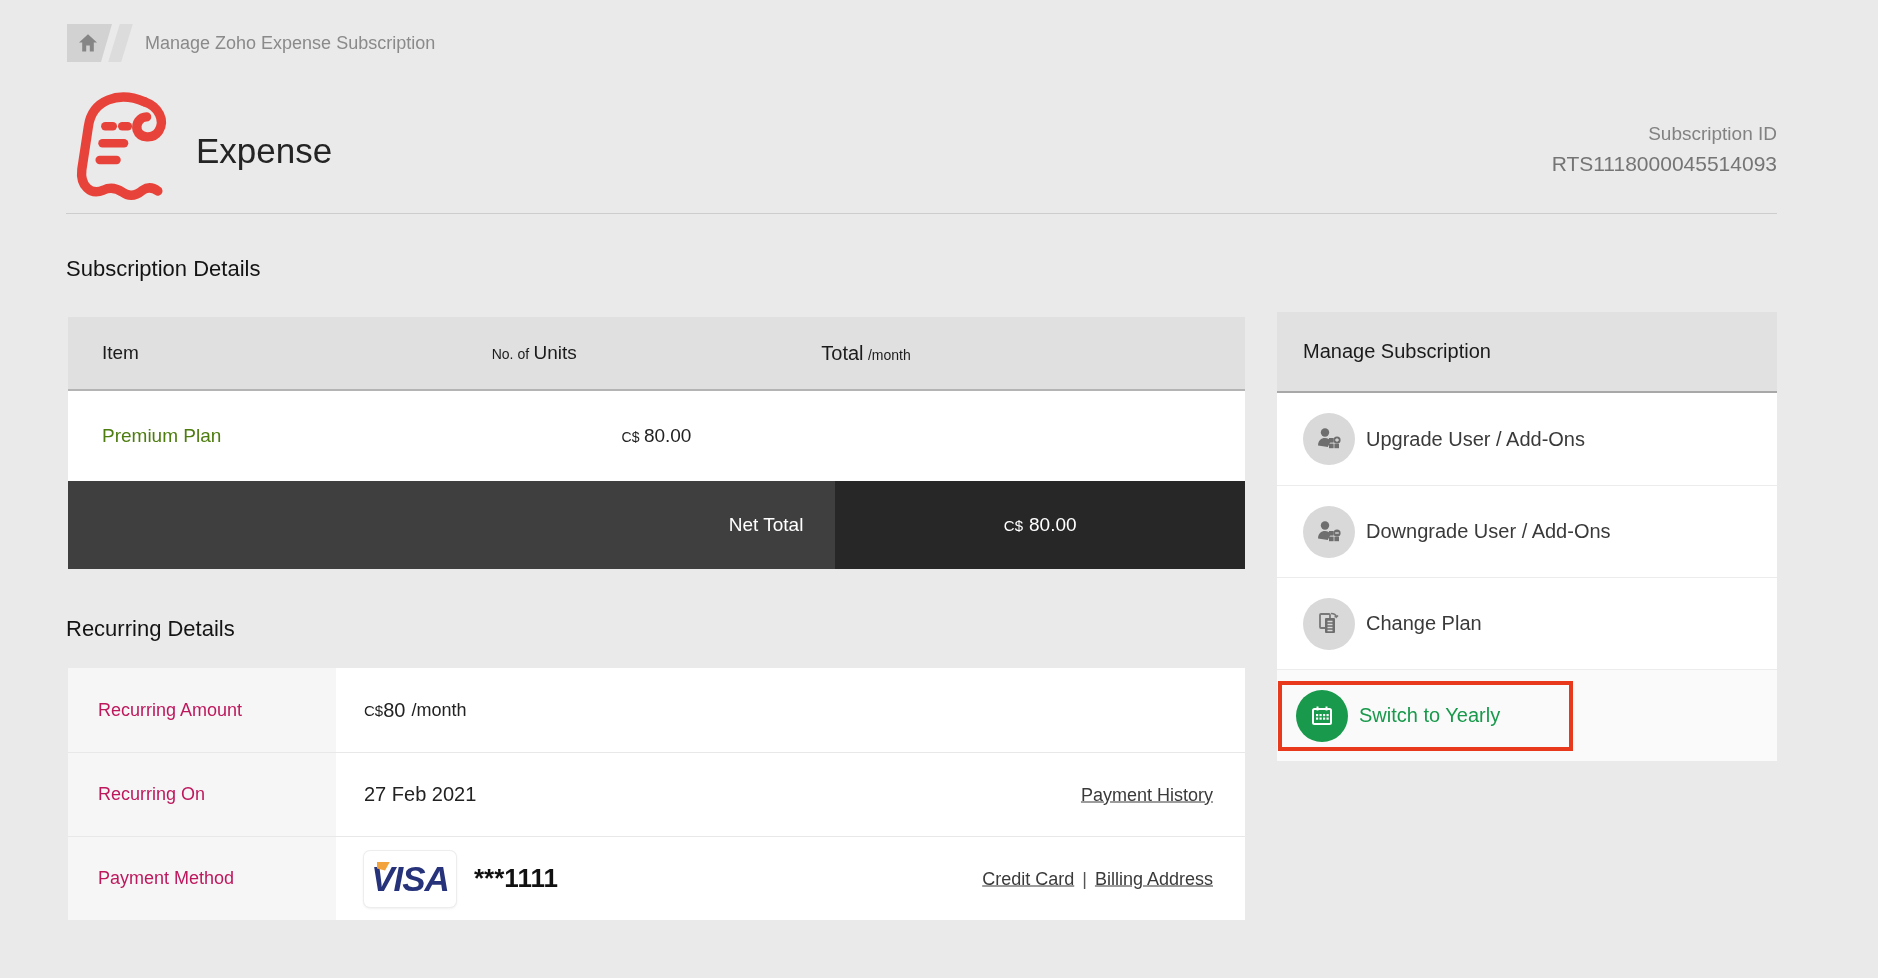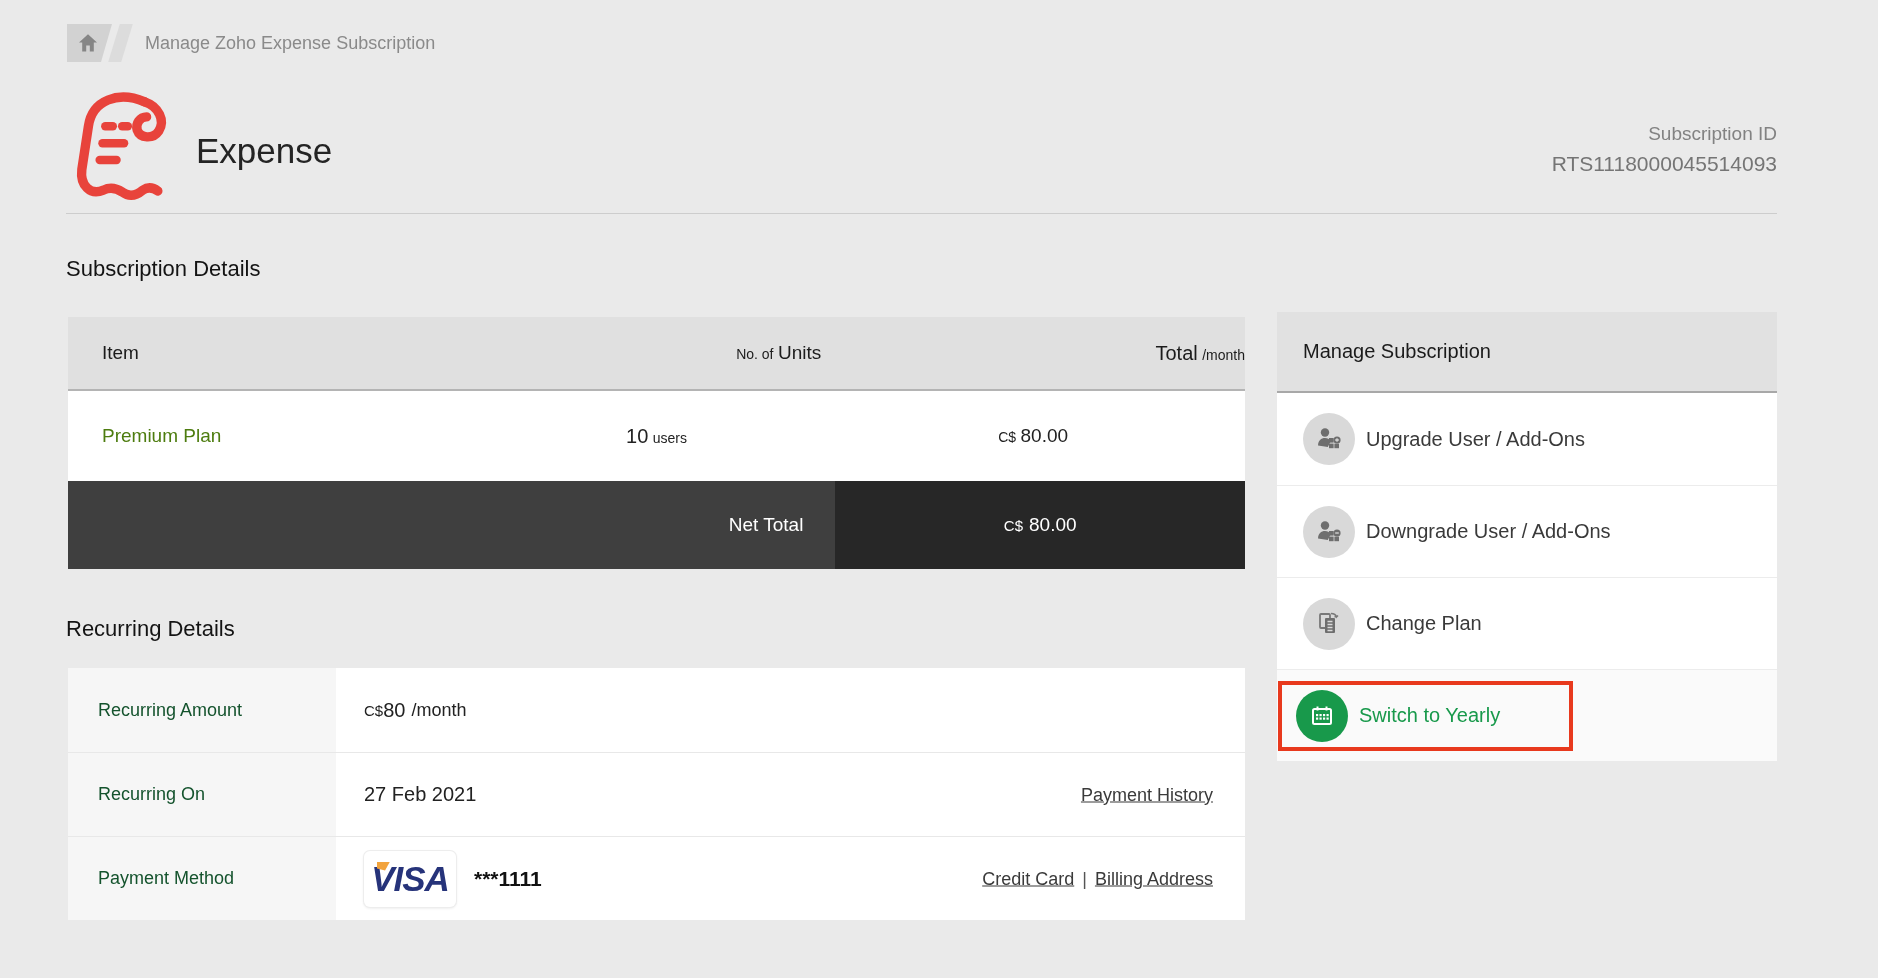--- a/index.html
+++ b/index.html
@@ -25,21 +25,21 @@
   
   .section-title { position:absolute; font-size:22px; font-weight:500; color:#141414; }
   .st-sub { left:66px; top:256px; }
   .st-rec { left:66px; top:616px; }
 
   
   .sub-table { position:absolute; left:68px; top:317px; width:1177px; }
   .sub-head { display:grid; grid-template-columns:36% 28% 36%; align-items:center;
     height:74px; background:#e0e0e0; border-bottom:2px solid #b4b4b4; }
   .sub-head .c1 { padding-left:34px; font-size:19px; color:#1c1c1c; }
-  .sub-head .c2, .sub-head .c3 { text-align:right; color:#1c1c1c; }
+  .sub-head .c2, .sub-head .c3 { text-align:left; color:#1c1c1c; }
   .small-txt { font-size:14px; }
   .big-txt { font-size:19px; }
   .total-big { font-size:20px; }
   .sub-row { display:grid; grid-template-columns:36% 28% 36%; align-items:center;
     height:90px; background:#ffffff; }
   .sub-row .c1 { padding-left:34px; font-size:19px; color:#4d7c0f; }
   .sub-row .c2, .sub-row .c3 { text-align:center; color:#222; }
   .units-num { font-size:20px; }
   .cur-small { font-size:14px; }
   .net-row { display:flex; height:88px; }
@@ -48,40 +48,40 @@
   .net-left span { color:#fff; font-size:19px; font-weight:500; }
   .net-right { width:34.8%; background:#272727; display:flex; align-items:center; justify-content:center; }
   .net-right .amt { color:#fff; font-size:19px; font-weight:500; }
   .net-right .cur { color:#fff; font-size:15px; margin-right:6px; font-weight:500; }
 
   
   .rec-table { position:absolute; left:68px; top:668px; width:1177px; background:#fff; }
   .rec-row { display:flex; height:84px; align-items:stretch; }
   .rec-row + .rec-row { border-top:1px solid #e8e8e8; }
   .rec-label { width:268px; background:#f6f6f6; display:flex; align-items:center;
-    padding-left:30px; font-size:18px; color:#14532d; }
+    padding-left:30px; font-size:18px; color:#be185d; }
   .rec-value { flex:1; display:flex; align-items:center; padding-left:28px; position:relative; color:#222; }
   .rv-cur { font-size:15px; }
   .rv-amt { font-size:20px; }
   .rv-suffix { font-size:18px; margin-left:6px; }
   .rv-date { font-size:20px; }
   .rec-link { position:absolute; right:32px; top:50%; transform:translateY(-50%);
     font-size:18px; color:#3a3a3a; text-decoration:underline; cursor:pointer; }
   .pm-links { position:absolute; right:32px; top:50%; transform:translateY(-50%);
     font-size:18px; color:#3a3a3a; }
   .pm-links a { color:#3a3a3a; text-decoration:underline; cursor:pointer; }
   .pm-sep { margin:0 8px; text-decoration:none; color:#555; }
 
   .visa-card { width:92px; height:56px; background:#fff; border-radius:6px;
     box-shadow:0 0 0 1px #ededed, 0 1px 3px rgba(0,0,0,0.12);
     display:flex; align-items:center; justify-content:center; position:relative; }
   .visa-txt { font-style:italic; font-weight:bold; font-size:35px; color:#26337a; letter-spacing:-1px; }
   .visa-flag { position:absolute; left:13px; top:11px; width:13px; height:9px;
     background:#f2a33c; clip-path:polygon(0 0,100% 0,62% 100%,0 78%); }
-  .card-digits { font-size:21px; font-weight:bold; color:#111; margin-left:18px; }
+  .card-digits { font-size:26px; font-weight:bold; color:#111; margin-left:18px; }
 
   
   .panel { position:absolute; left:1277px; top:312px; width:500px; }
   .panel-head { height:81px; background:#e1e1e1; border-bottom:2px solid #a8a8a8;
     display:flex; align-items:center; padding-left:26px; font-size:20px; font-weight:500; color:#1b1b1b; }
   .panel-item { height:92px; background:#fff; display:flex; align-items:center;
     padding-left:26px; cursor:pointer; }
   .panel-item + .panel-item { border-top:1px solid #ececec; }
   .icon-circle { width:52px; height:52px; border-radius:50%; background:#d9d9d9;
     display:flex; align-items:center; justify-content:center; flex-shrink:0; }
@@ -131,24 +131,20 @@
         <span class="small-txt">No. of</span>
         <span class="big-txt">Units</span>
       </div>
       <div class="c3">
         <span class="total-big">Total</span>
         <span class="small-txt">/month</span>
       </div>
     </div>
     <div class="sub-row">
       <div class="c1">Premium Plan</div>
-      <div class="c2">
-        <span class="units-num">10</span>
-        <span class="small-txt">users</span>
-      </div>
       <div class="c3">
         <span class="cur-small">C$</span>
         <span class="big-txt">80.00</span>
       </div>
     </div>
     <div class="net-row">
       <div class="net-left">
         <span>Net Total</span>
       </div>
       <div class="net-right">

